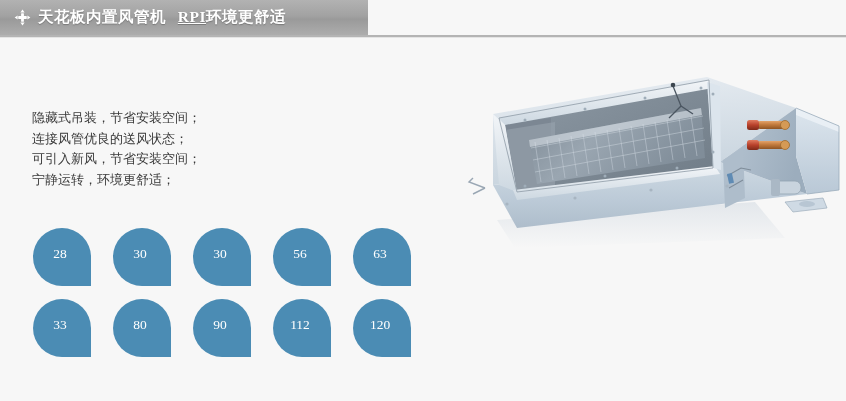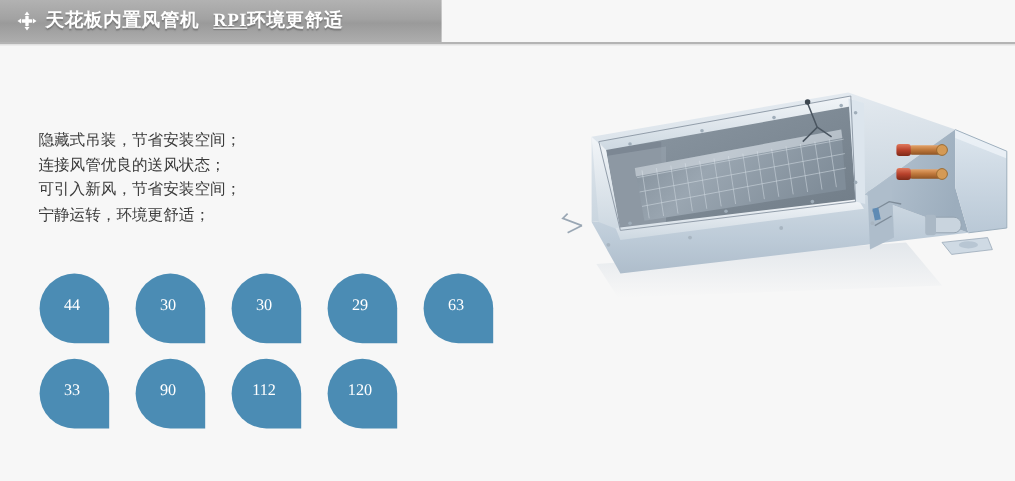--- a/index.html
+++ b/index.html
@@ -148,38 +148,41 @@
 <div class="features">
   <div class="feature-line">隐藏式吊装，节省安装空间；</div>
   <div class="feature-line">连接风管优良的送风状态；</div>
   <div class="feature-line">可引入新风，节省安装空间；</div>
   <div class="feature-line">宁静运转，环境更舒适；</div>
 </div>
 
 <div class="badge-grid">
   <div class="badge-row">
     <div class="badge">
-        <span class="badge-label">44</span>
+        <span class="badge-label">28</span>
       </div>
     <div class="badge">
         <span class="badge-label">30</span>
       </div>
     <div class="badge">
         <span class="badge-label">30</span>
       </div>
     <div class="badge">
-        <span class="badge-label">29</span>
+        <span class="badge-label">56</span>
       </div>
     <div class="badge">
         <span class="badge-label">63</span>
       </div>
   </div>
   <div class="badge-row">
     <div class="badge">
         <span class="badge-label">33</span>
+      </div>
+    <div class="badge">
+        <span class="badge-label">80</span>
       </div>
     <div class="badge">
         <span class="badge-label">90</span>
       </div>
     <div class="badge">
         <span class="badge-label">112</span>
       </div>
     <div class="badge">
         <span class="badge-label">120</span>
       </div>

